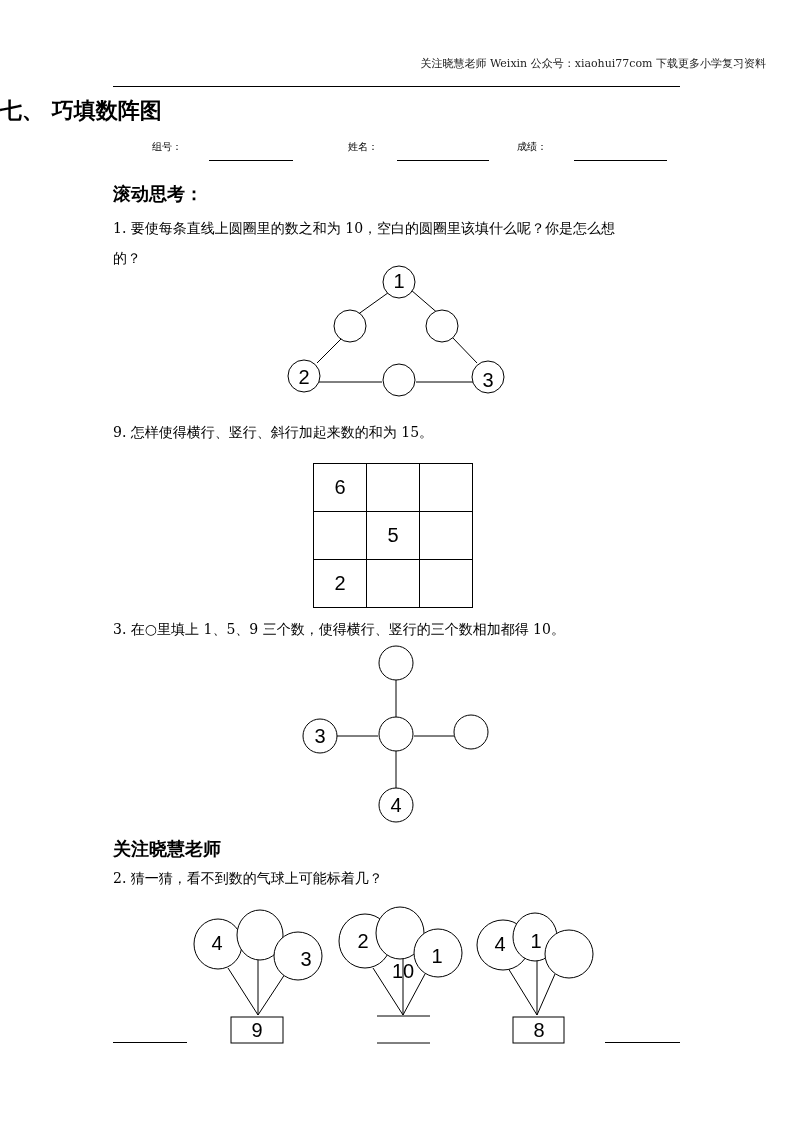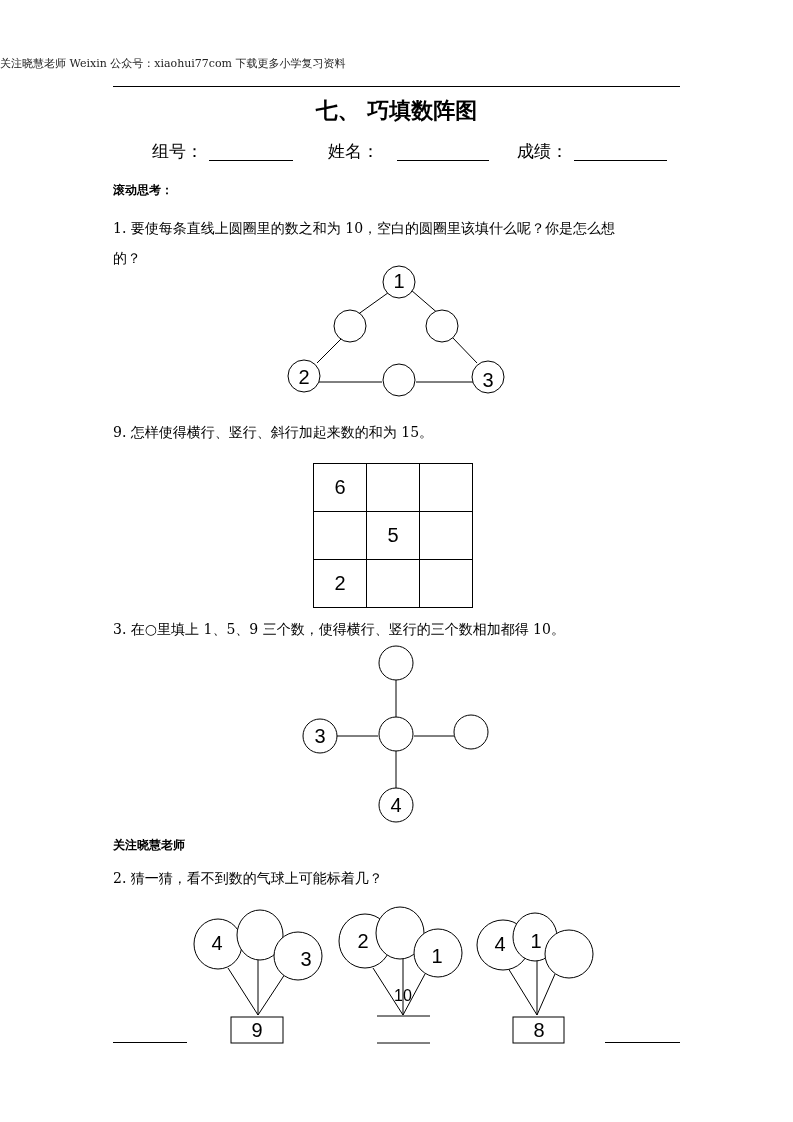--- a/index.html
+++ b/index.html
@@ -1,38 +1,38 @@
 <!DOCTYPE html>
 <html><head>
 <meta charset="utf-8">
 <style>
   html, body { margin:0; padding:0; background:#fff; }
   body { width:793px; height:1122px; position:relative; overflow:hidden; font-family:"DejaVu Serif", serif; color:#000; }
   .abs { position:absolute; }
-  .header-note { left:0; width:766px; top:56px; text-align:left; font-size:11px; color:#222; }
+  .header-note { left:0; width:766px; top:56px; text-align:right; font-size:11px; color:#222; }
   .rule { left:113px; top:86px; width:567px; height:1px; background:#000; }
-  .title { left:0; width:793px; top:96px; text-align:center; font-family:"DejaVu Sans", sans-serif; font-weight:bold; font-size:22px; }
-  .field-label { font-size:17px; top:140px; }
+  .title { left:0; width:793px; top:96px; text-align:left; font-family:"DejaVu Sans", sans-serif; font-weight:bold; font-size:22px; }
+  .field-label { font-size:10px; top:140px; }
   .field-line { height:1px; background:#000; top:160px; }
-  .section { font-family:"DejaVu Sans", sans-serif; font-weight:bold; font-size:12px; }
+  .section { font-family:"DejaVu Sans", sans-serif; font-weight:bold; font-size:18px; }
   .q { font-size:14px; left:113px; }
   .num { font-family:"Liberation Sans", sans-serif; }
   .grid { border-collapse:collapse; }
   .grid td { width:52px; height:47px; border:1px solid #000; text-align:center; font-family:"Liberation Sans", sans-serif; font-size:20px; padding:0; }
 </style>
 </head>
 <body>
 
 <div class="abs header-note">关注晓慧老师 Weixin 公众号：xiaohui77com 下载更多小学复习资料</div>
 <div class="abs rule"></div>
 <div class="abs title">七、 巧填数阵图</div>
 
 <div class="abs field-label" style="left:152px">组号：</div>
 <div class="abs field-line" style="left:209px;width:84px"></div>
-<div class="abs field-label" style="left:328px">姓名：</div>
+<div class="abs field-label" style="left:348px">姓名：</div>
 <div class="abs field-line" style="left:397px;width:92px"></div>
 <div class="abs field-label" style="left:517px">成绩：</div>
 <div class="abs field-line" style="left:574px;width:93px"></div>
 
 <div class="abs section" style="left:113px;top:182px">滚动思考：</div>
 
 <div class="abs q" style="top:220px">1. 要使每条直线上圆圈里的数之和为 10，空白的圆圈里该填什么呢？你是怎么想</div>
 <div class="abs q" style="top:250px">的？</div>
 <svg class="abs" style="left:280px;top:260px" width="230" height="140">
   <g stroke="#000" stroke-width="1" fill="none">
@@ -123,21 +123,21 @@
     <ellipse cx="40" cy="41" rx="26" ry="27"></ellipse>
     <ellipse cx="75" cy="33" rx="24" ry="26"></ellipse>
     <ellipse cx="113" cy="53" rx="24" ry="24"></ellipse>
     <line x1="52" y1="116" x2="105" y2="116"></line>
     <line x1="52" y1="143" x2="105" y2="143"></line>
   </g>
 </svg>
 <div class="abs num" style="left:352px;top:930px;width:22px;text-align:center;font-size:20px">2</div>
 <div class="abs num" style="left:389px;top:922px;width:22px;text-align:center;font-size:20px"></div>
 <div class="abs num" style="left:426px;top:945px;width:22px;text-align:center;font-size:20px">1</div>
-<div class="abs num" style="left:377px;top:987px;width:52px;text-align:center;font-size:16px">10</div>
+<div class="abs num" style="left:377px;top:960px;width:52px;text-align:center;font-size:20px">10</div>
 
 <svg class="abs" style="left:465px;top:900px" width="150" height="150">
   <g stroke="#000" stroke-width="1" fill="#fff">
     <line x1="43" y1="68" x2="72" y2="115"></line>
     <line x1="72" y1="60" x2="72" y2="115"></line>
     <line x1="90" y1="74" x2="72" y2="115"></line>
     <ellipse cx="38" cy="45" rx="26" ry="25"></ellipse>
     <ellipse cx="70" cy="37" rx="22" ry="24"></ellipse>
     <ellipse cx="104" cy="54" rx="24" ry="24"></ellipse>
     <rect x="48" y="117" width="51" height="26"></rect>

